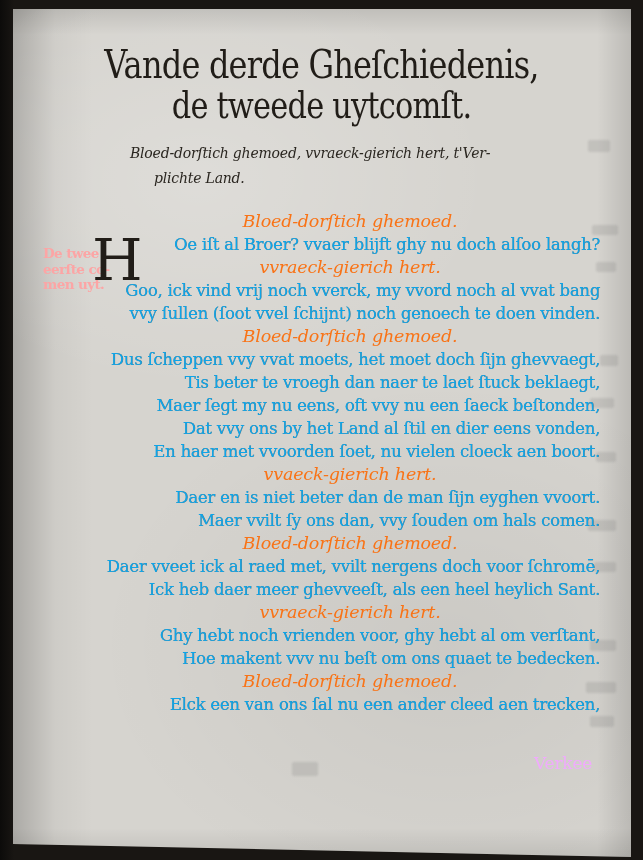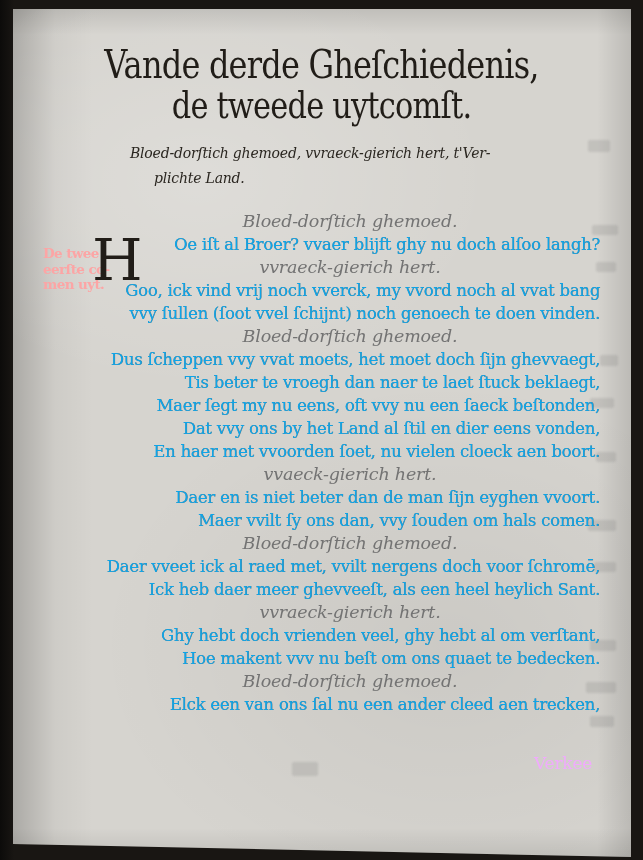--- a/index.html
+++ b/index.html
@@ -47,21 +47,21 @@
   .dropcap{
     position:absolute;left:92px;top:231px;
     font-size:58px;line-height:1;color:#211d18;
   }
   .dialogue{
     position:absolute;left:100px;top:210px;width:500px;
   }
   .speaker{
     text-align:center;font-style:italic;font-size:17.5px;
     height:23px;line-height:23px;white-space:nowrap;
-    letter-spacing:-0.2px;color:#737373;
+    letter-spacing:-0.2px;color:#f97316;
   }
   .verse{
     text-align:right;font-size:16.5px;height:23px;line-height:23px;
     white-space:nowrap;letter-spacing:-0.25px;color:#0ea5e9;
     text-shadow:0.2px 0.2px 0 rgba(38,34,29,0.55);
   }
   .verse.first{padding-left:36px;}
   .catchword{
     position:absolute;left:534px;top:753px;font-size:17px;
     letter-spacing:-0.2px;color:#f0abfc;
@@ -117,20 +117,20 @@
       <div class="verse">Maer ſegt my nu eens, oft vvy nu een ſaeck beſtonden,</div>
       <div class="verse">Dat vvy ons by het Land al ſtil en dier eens vonden,</div>
       <div class="verse">En haer met vvoorden ſoet, nu vielen cloeck aen boort.</div>
       <div class="speaker">vvaeck-gierich hert.</div>
       <div class="verse">Daer en is niet beter dan de man ſijn eyghen vvoort.</div>
       <div class="verse">Maer vvilt ſy ons dan, vvy ſouden om hals comen.</div>
       <div class="speaker">Bloed-dorſtich ghemoed.</div>
       <div class="verse">Daer vveet ick al raed met, vvilt nergens doch voor ſchromē,</div>
       <div class="verse">Ick heb daer meer ghevveeſt, als een heel heylich Sant.</div>
       <div class="speaker">vvraeck-gierich hert.</div>
-      <div class="verse">Ghy hebt doch vrienden veel, ghy hebt al om verſtant,</div>
+      <div class="verse">Ghy hebt noch vrienden voor, ghy hebt al om verſtant,</div>
       <div class="verse">Hoe makent vvv nu beſt om ons quaet te bedecken.</div>
       <div class="speaker">Bloed-dorſtich ghemoed.</div>
       <div class="verse">Elck een van ons ſal nu een ander cleed aen trecken,</div>
     </div>
 
   <div class="catchword">Verkee</div>
 </div>
 
 </body></html>

